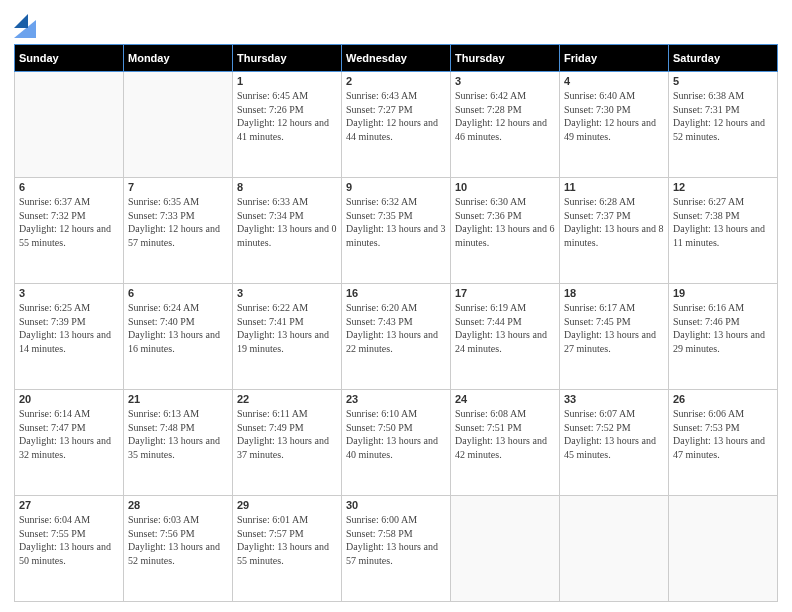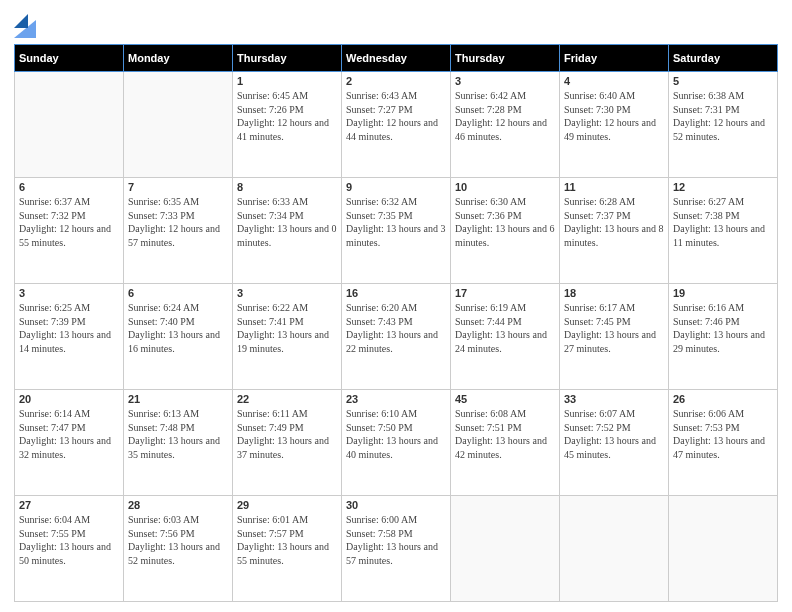--- a/index.html
+++ b/index.html
@@ -223,21 +223,21 @@
           </td>
           <td>
             <span class="day-number">22</span>
             <div class="day-info">Sunrise: 6:11 AM<br>Sunset: 7:49 PM<br>Daylight: 13 hours and 37 minutes.</div>
           </td>
           <td>
             <span class="day-number">23</span>
             <div class="day-info">Sunrise: 6:10 AM<br>Sunset: 7:50 PM<br>Daylight: 13 hours and 40 minutes.</div>
           </td>
           <td>
-            <span class="day-number">45</span>
+            <span class="day-number">24</span>
             <div class="day-info">Sunrise: 6:08 AM<br>Sunset: 7:51 PM<br>Daylight: 13 hours and 42 minutes.</div>
           </td>
           <td>
             <span class="day-number">33</span>
             <div class="day-info">Sunrise: 6:07 AM<br>Sunset: 7:52 PM<br>Daylight: 13 hours and 45 minutes.</div>
           </td>
           <td>
             <span class="day-number">26</span>
             <div class="day-info">Sunrise: 6:06 AM<br>Sunset: 7:53 PM<br>Daylight: 13 hours and 47 minutes.</div>
           </td>

